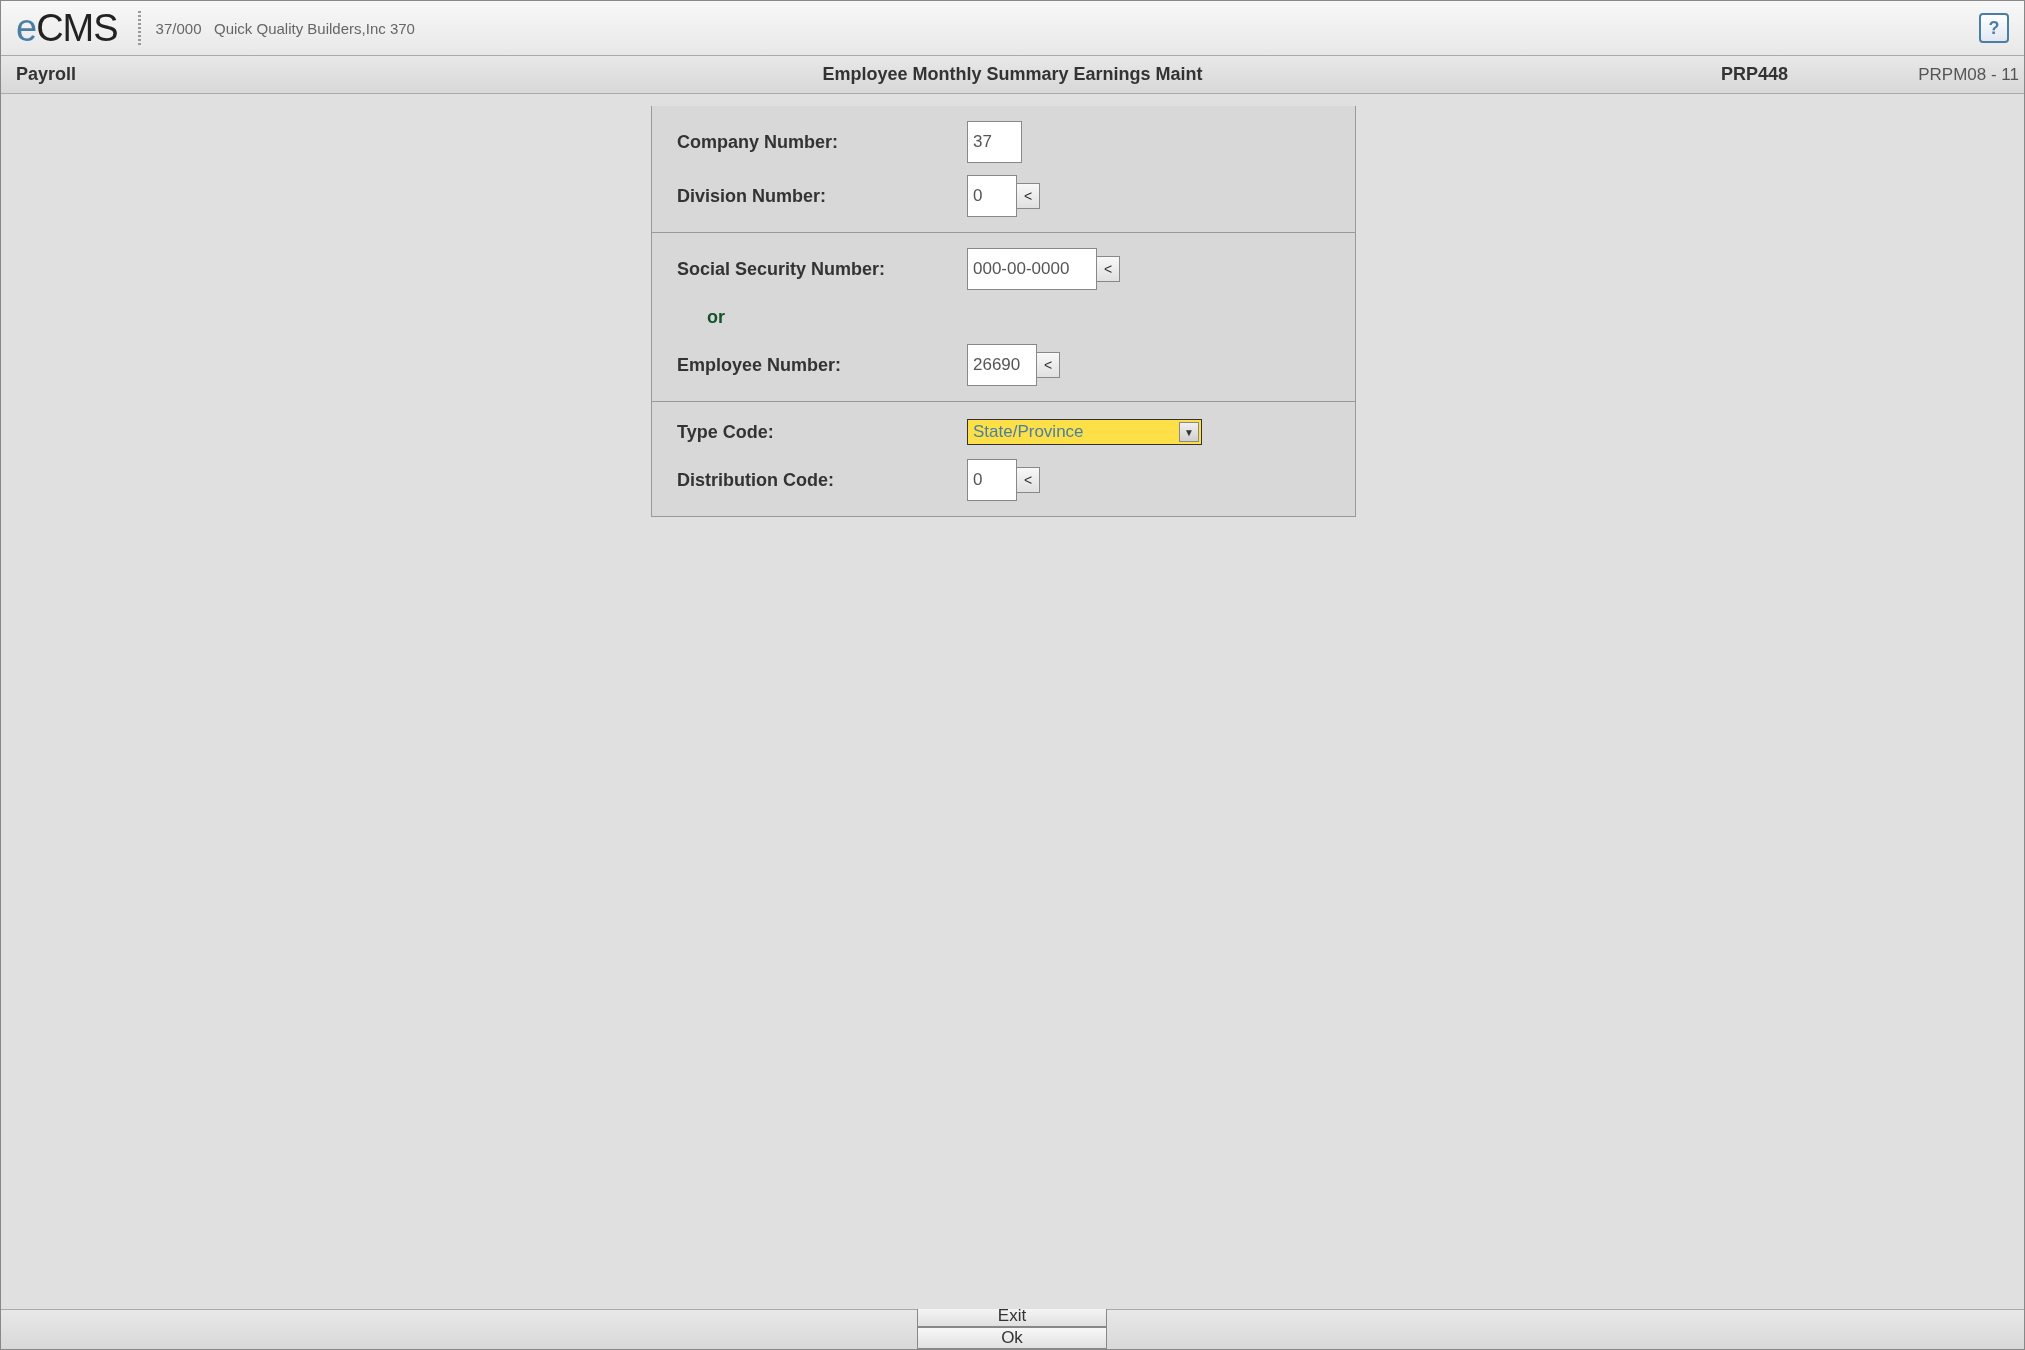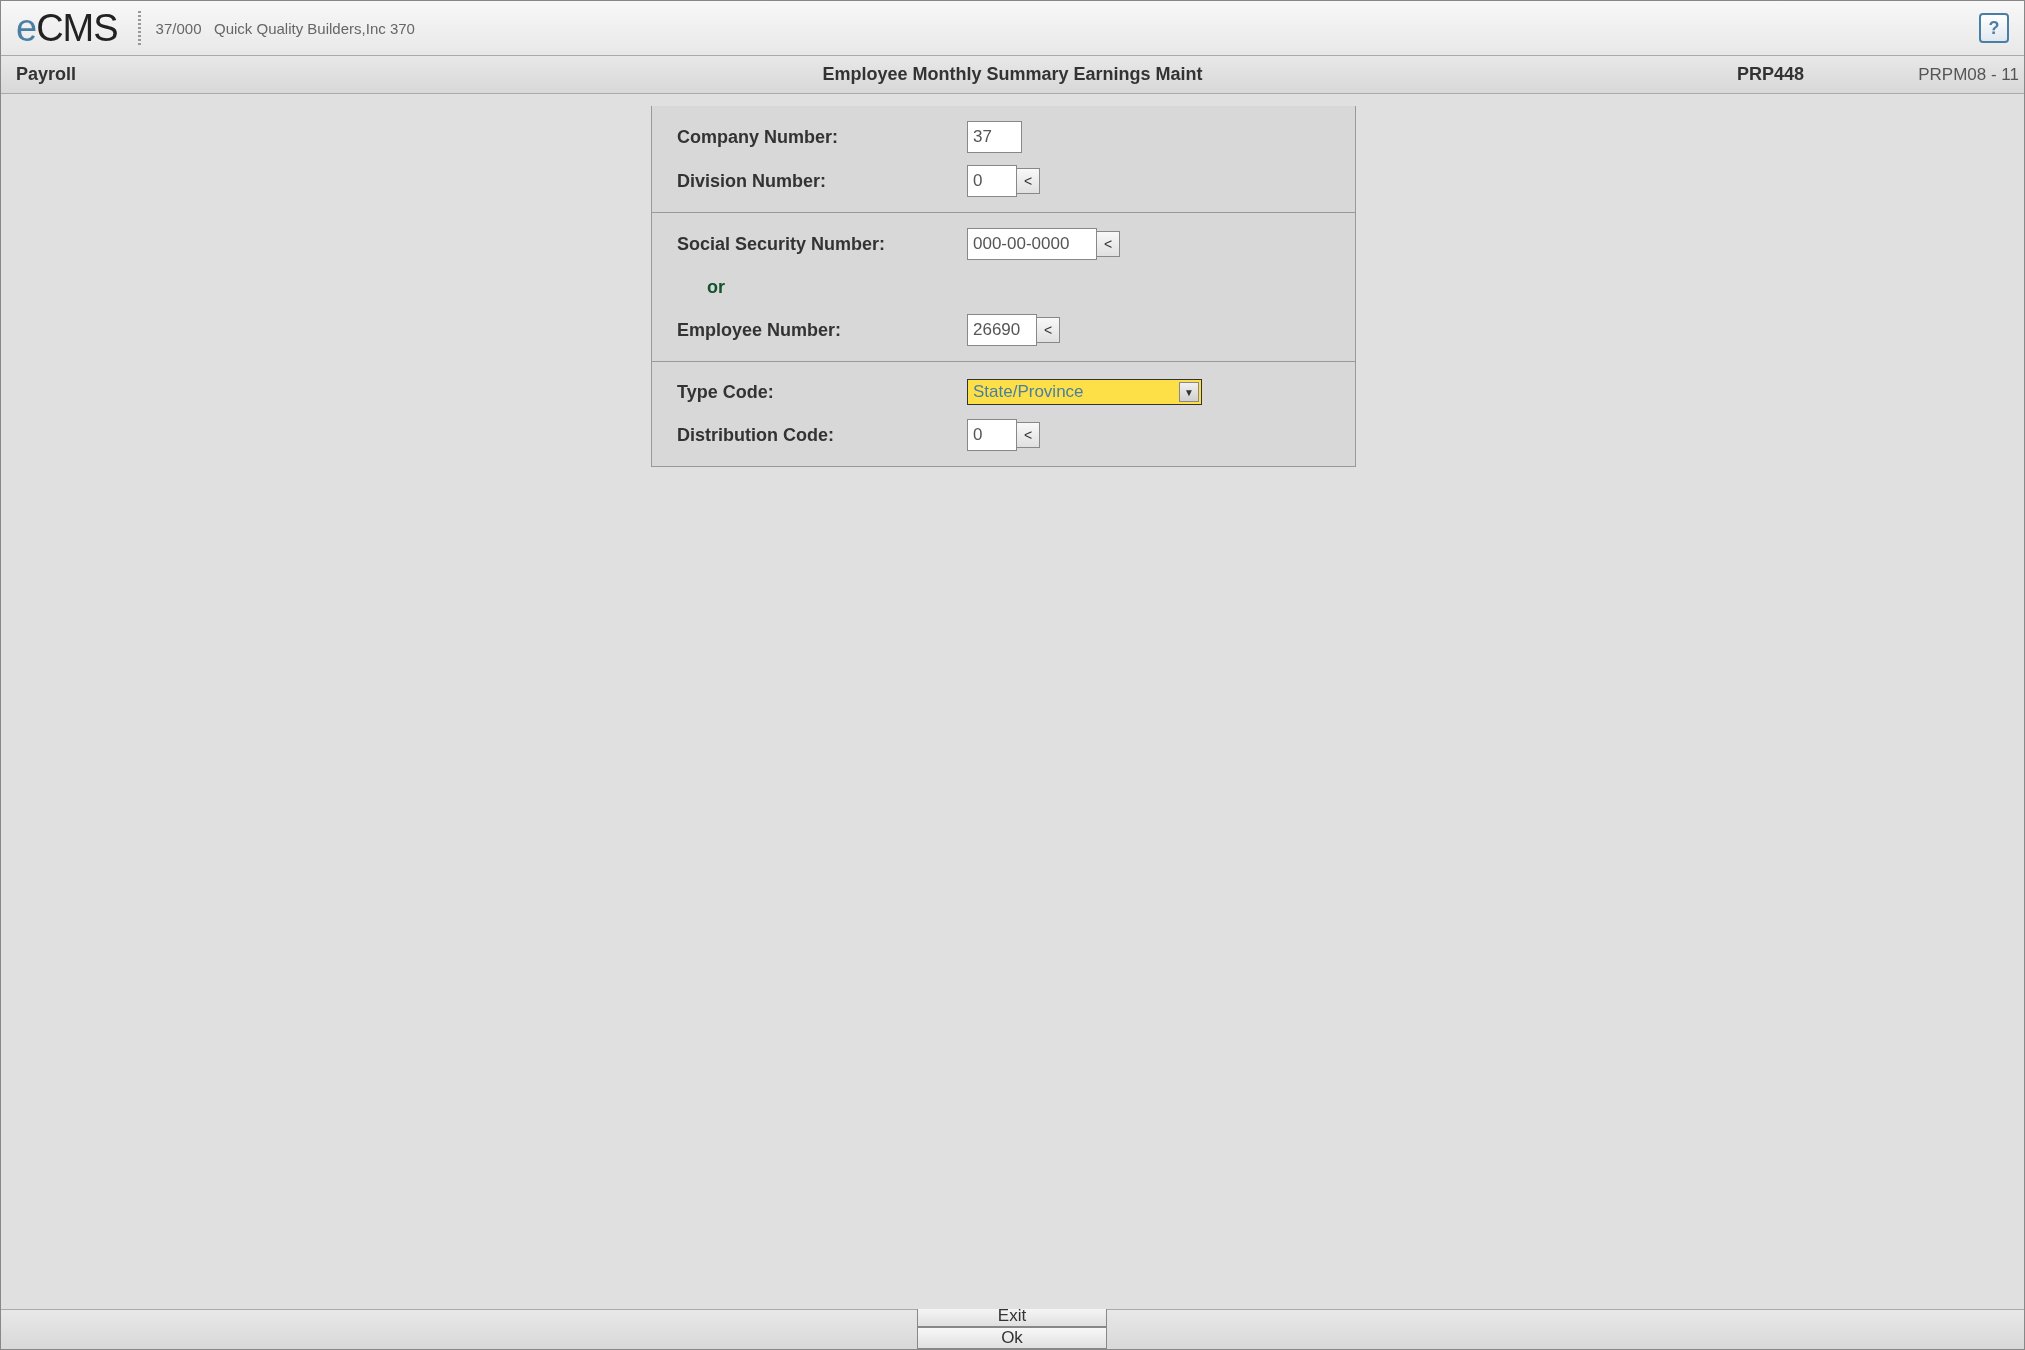--- a/index.html
+++ b/index.html
@@ -85,21 +85,21 @@
     .title-center {
       position: absolute;
       left: 50%;
       transform: translateX(-50%);
       font-weight: bold;
       color: #333;
       font-size: 18px;
     }
     .title-code1 {
       position: absolute;
-      right: 220px;
+      right: 236px;
       font-weight: bold;
       color: #333;
       font-size: 18px;
     }
     .title-code2 {
       position: absolute;
       right: 5px;
       color: #555;
       font-size: 17px;
     }
@@ -145,21 +145,21 @@
       font-weight: bold;
       color: #14532d;
       font-size: 18px;
     }
     .form-input {
       border: 1px solid #888;
       background: #fff;
       color: #555;
       font-size: 17px;
       padding: 3px 5px;
-      height: 32px;
+      height: 42px;
     }
     .input-company {
       width: 55px;
     }
     .input-division {
       width: 50px;
     }
     .input-ssn {
       width: 130px;
     }

